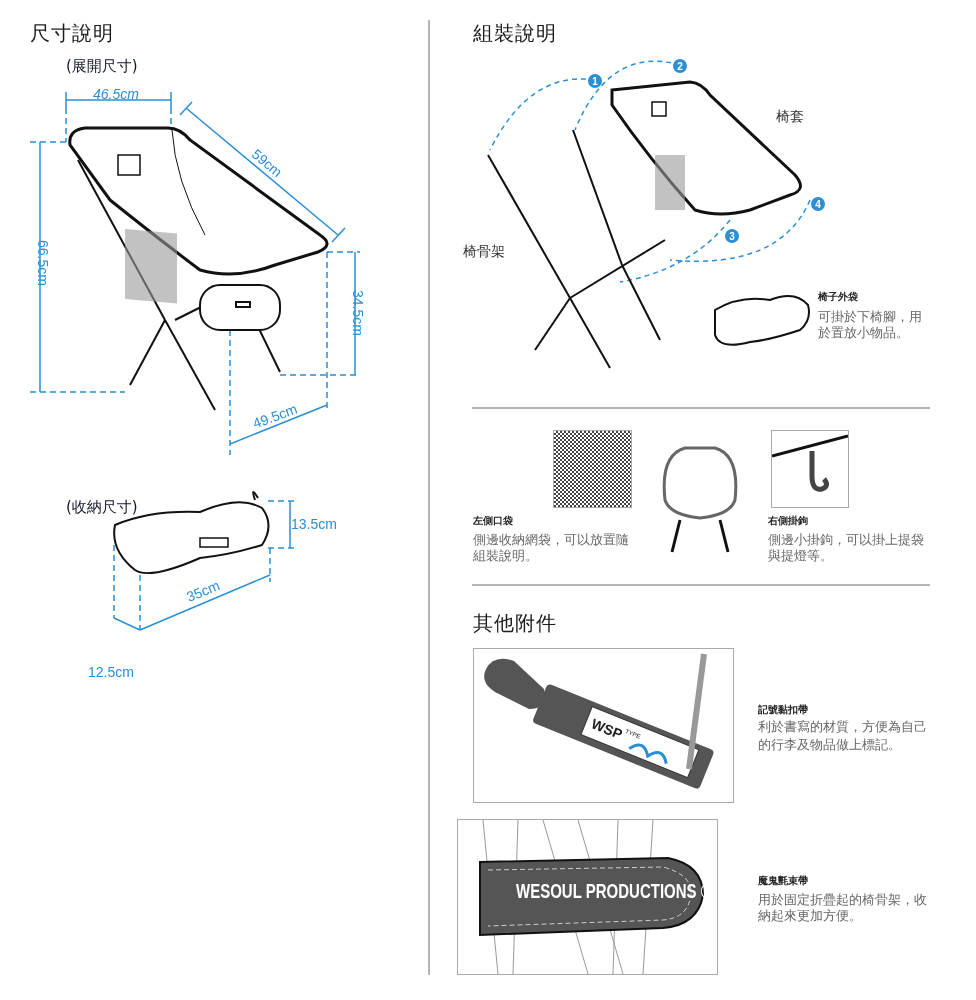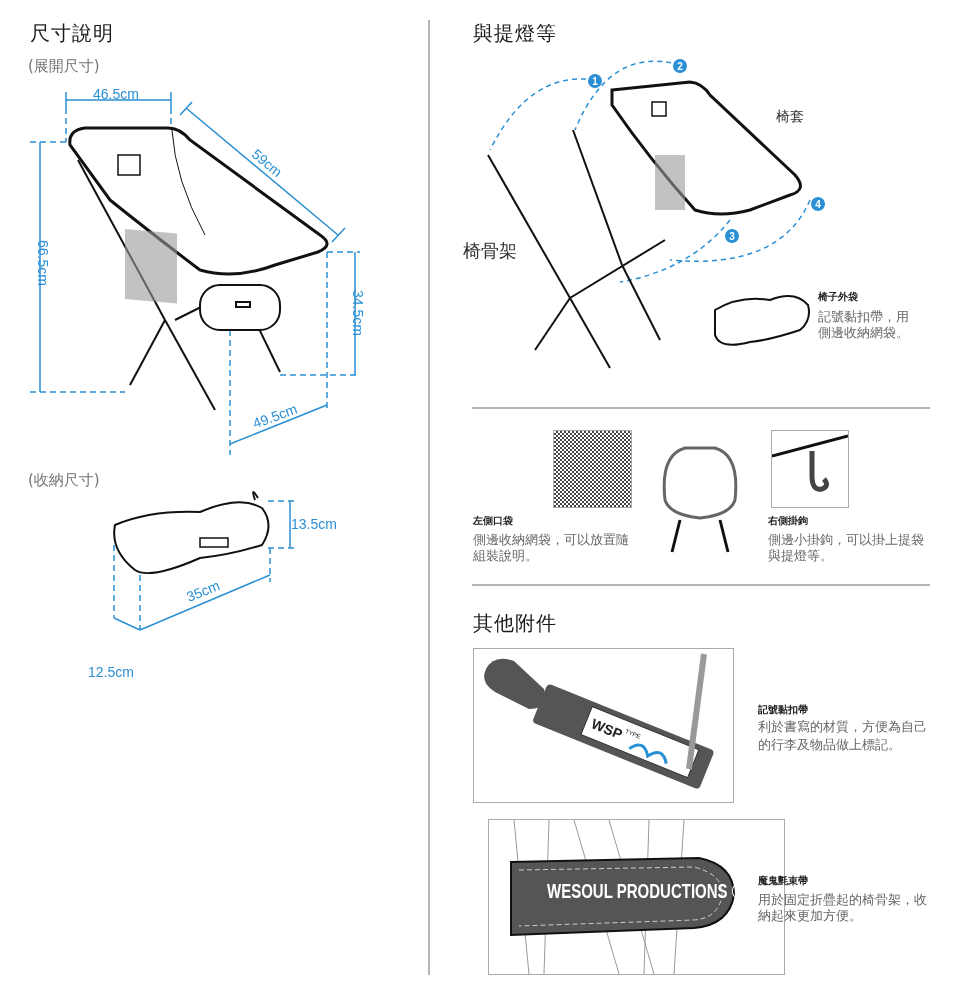--- a/index.html
+++ b/index.html
@@ -1,19 +1,19 @@
 <!DOCTYPE html>
 <html><head>
 <meta charset="utf-8">
 <style>
   html,body{margin:0;padding:0;background:#fff;}
   body{width:976px;height:1000px;position:relative;overflow:hidden;font-family:"DejaVu Sans",sans-serif;color:#1a1a1a;}
   .abs{position:absolute;}
   .h1{font-size:20px;font-weight:normal;letter-spacing:1px;}
-  .sub{font-size:15px;color:#737373;}
+  .sub{font-size:15px;color:#0f172a;margin-left:38px;}
   .dim{font-family:"Liberation Sans",sans-serif;font-size:14px;color:#2a8fd4;}
   .divider-v{position:absolute;left:428px;top:20px;width:2px;height:955px;background:#b5b5b5;}
   .divider-h{position:absolute;height:2px;background:#b5b5b5;}
   .ft{font-size:10px;font-weight:bold;color:#222;}
   .fd{font-size:13px;color:#666;line-height:16px;}
   .box{position:absolute;border:1px solid #aaa;background:#fff;overflow:hidden;}
   svg{position:absolute;overflow:visible;}
 </style>
 </head>
 <body>
@@ -50,27 +50,27 @@
     <line x1="78" y1="160" x2="165" y2="320" stroke-width="2"></line>
     <line x1="165" y1="320" x2="215" y2="410"></line>
       <line x1="165" y1="320" x2="130" y2="385"></line>
     <line x1="175" y1="320" x2="245" y2="285"></line>
     <line x1="245" y1="300" x2="280" y2="372"></line>
     <rect x="200" y="285" width="80" height="45" rx="20" fill="#fff"></rect>
     <rect x="236" y="302" width="14" height="5"></rect>
   </g>
   <rect x="125" y="218" width="52" height="70" fill="#999" opacity="0.6" transform="skewY(5)"></rect>
 </svg>
-<div class="abs dim" style="left:93px;top:86px;">46.5cm</div>
+<div class="abs dim" style="left:93px;top:86px;font-style:italic;">46.5cm</div>
 <div class="abs dim" style="left:250px;top:155px;transform:rotate(40deg);">59cm</div>
 <div class="abs dim" style="left:20px;top:255px;transform:rotate(90deg);">66.5cm</div>
 <div class="abs dim" style="left:335px;top:305px;transform:rotate(90deg);">34.5cm</div>
 <div class="abs dim" style="left:252px;top:408px;transform:rotate(-20deg);">49.5cm</div>
 
-<div class="abs sub" style="left:28px;top:471px;">(收納尺寸)</div>
+<div class="abs sub" style="left:28px;top:498px;">(收納尺寸)</div>
 <svg style="left:0;top:470px;" width="380" height="200">
   <g stroke="#2a8fd4" stroke-width="1.5" fill="none">
     <line x1="290" y1="31" x2="290" y2="78"></line>
       <line x1="268" y1="31" x2="294" y2="31" stroke-dasharray="6,4"></line>
       <line x1="268" y1="78" x2="294" y2="78" stroke-dasharray="6,4"></line>
     <line x1="270" y1="78" x2="270" y2="112" stroke-dasharray="6,4"></line>
     <line x1="140" y1="160" x2="270" y2="105"></line>
     <line x1="114" y1="75" x2="114" y2="148" stroke-dasharray="6,4"></line>
       <line x1="140" y1="95" x2="140" y2="160" stroke-dasharray="6,4"></line>
     <line x1="114" y1="148" x2="140" y2="160"></line>
@@ -80,21 +80,21 @@
     <path d="M115,55 Q150,40 200,42 Q240,25 262,38 Q275,55 262,75 Q230,85 200,88 Q150,110 135,100 Q110,80 115,55 Z"></path>
     <rect x="200" y="68" width="28" height="9" stroke-width="1.5"></rect>
   </g>
 </svg>
 <div class="abs dim" style="left:291px;top:516px;">13.5cm</div>
 <div class="abs dim" style="left:186px;top:583px;transform:rotate(-22deg);">35cm</div>
 <div class="abs dim" style="left:88px;top:638px;margin-top:26px;">12.5cm</div>
 
 <div class="divider-v"></div>
 
-<div class="abs h1" style="left:473px;top:20px;">與提燈等</div>
+<div class="abs h1" style="left:473px;top:20px;">組裝說明</div>
 
 <svg style="left:440px;top:50px;" width="400" height="330">
   <g stroke="#2a8fd4" stroke-width="1.5" fill="none" stroke-dasharray="5,4">
     <path d="M155,30 Q90,20 50,100"></path>
       <path d="M240,15 Q170,-5 135,80"></path>
     <path d="M290,170 Q250,220 180,232"></path>
       <path d="M370,150 Q340,220 230,210"></path>
   </g>
   <g fill="#2a8fd4" font-family="Liberation Sans,sans-serif" font-size="10" font-weight="bold">
     <circle cx="155" cy="31" r="7"></circle>
@@ -117,24 +117,24 @@
       <line x1="130" y1="248" x2="225" y2="190"></line>
     <path d="M172,40 L250,32 Q262,33 270,45 L355,125 Q368,140 350,145 L310,160 Q280,168 255,160 Q210,110 172,55 Z" stroke-width="3" fill="#fff"></path>
     <rect x="212" y="52" width="14" height="14" stroke-width="1.5"></rect>
   </g>
   <rect x="215" y="105" width="30" height="55" fill="#999" opacity="0.6"></rect>
   <g stroke="#111" fill="#fff" stroke-width="2">
     <path d="M275,260 Q300,245 330,250 Q355,240 368,255 Q372,270 360,280 Q330,290 310,292 Q280,300 275,285 Z"></path>
   </g>
 </svg>
 <div class="abs fd" style="left:776px;top:108px;color:#333;font-size:14px;">椅套</div>
-<div class="abs fd" style="left:463px;top:243px;color:#333;font-size:18px;">椅骨架</div>
+<div class="abs fd" style="left:463px;top:243px;color:#333;font-size:14px;">椅骨架</div>
 <div class="abs ft" style="left:818px;top:290px;">椅子外袋</div>
-<div class="abs fd" style="left:818px;top:309px;">記號黏扣帶，用</div>
-<div class="abs fd" style="left:818px;top:325px;">側邊收納網袋。</div>
+<div class="abs fd" style="left:818px;top:309px;">可掛於下椅腳，用</div>
+<div class="abs fd" style="left:818px;top:325px;">於置放小物品。</div>
 
 <div class="divider-h" style="left:472px;top:407px;width:458px;"></div>
 
 <div class="box" style="left:553px;top:430px;width:77px;height:76px;background:repeating-conic-gradient(#444 0 25%,#fff 0 50%) 0 0/4px 4px;"></div>
 <svg style="left:650px;top:440px;" width="100" height="120">
   <g stroke="#666" fill="none" stroke-width="3">
     <path d="M15,60 Q10,15 35,8 L65,8 Q90,15 85,60 Q80,75 50,78 Q20,75 15,60 Z"></path>
   </g>
   <g stroke="#111" stroke-width="3">
       <line x1="30" y1="80" x2="22" y2="112"></line>
@@ -168,21 +168,21 @@
       <path d="M160,85 q10,-15 20,0 q10,-15 20,0" stroke="#2a8fd4" stroke-width="3" fill="none"></path>
     </g>
     <path d="M12,20 Q20,5 40,12 L70,40 Q75,60 55,60 L25,45 Q5,35 12,20 Z" fill="#555"></path>
     <line x1="230" y1="5" x2="215" y2="120" stroke="#999" stroke-width="6"></line>
   </svg>
 </div>
 <div class="abs ft" style="left:758px;top:703px;">記號黏扣帶</div>
 <div class="abs fd" style="left:758px;top:719px;">利於書寫的材質，方便為自己</div>
 <div class="abs fd" style="left:758px;top:737px;">的行李及物品做上標記。</div>
 
-<div class="box" style="left:488px;top:819px;width:259px;height:154px;padding-left:36px;">
+<div class="box" style="left:457px;top:819px;width:259px;height:154px;">
   <svg style="left:0;top:0;" width="259" height="154">
     <g stroke="#999" stroke-width="1">
       <line x1="25" y1="0" x2="40" y2="154"></line>
         <line x1="60" y1="0" x2="55" y2="154"></line>
         <line x1="85" y1="0" x2="130" y2="154"></line>
       <line x1="120" y1="0" x2="165" y2="154"></line>
         <line x1="160" y1="0" x2="155" y2="154"></line>
         <line x1="195" y1="0" x2="185" y2="154"></line>
     </g>
     <path d="M22,42 L210,38 Q245,45 245,75 Q240,105 205,108 L22,115 Z" fill="#555" stroke="#111" stroke-width="2"></path>

